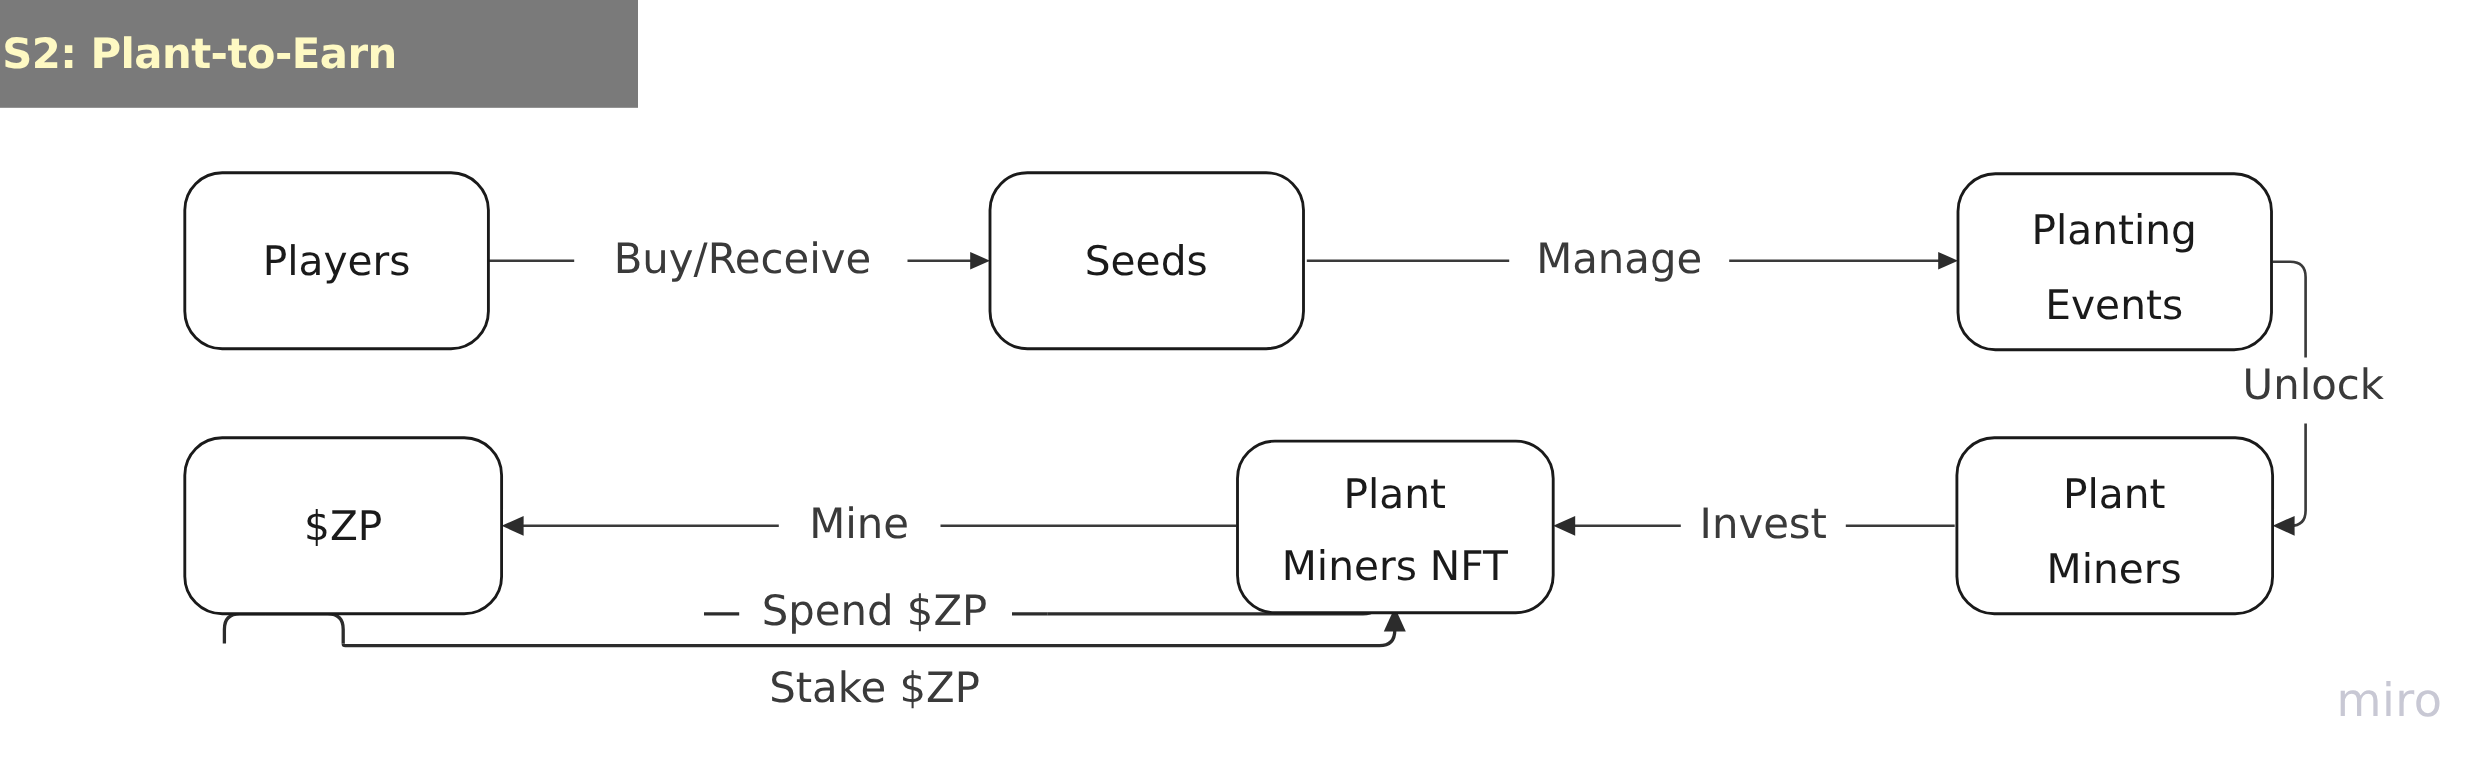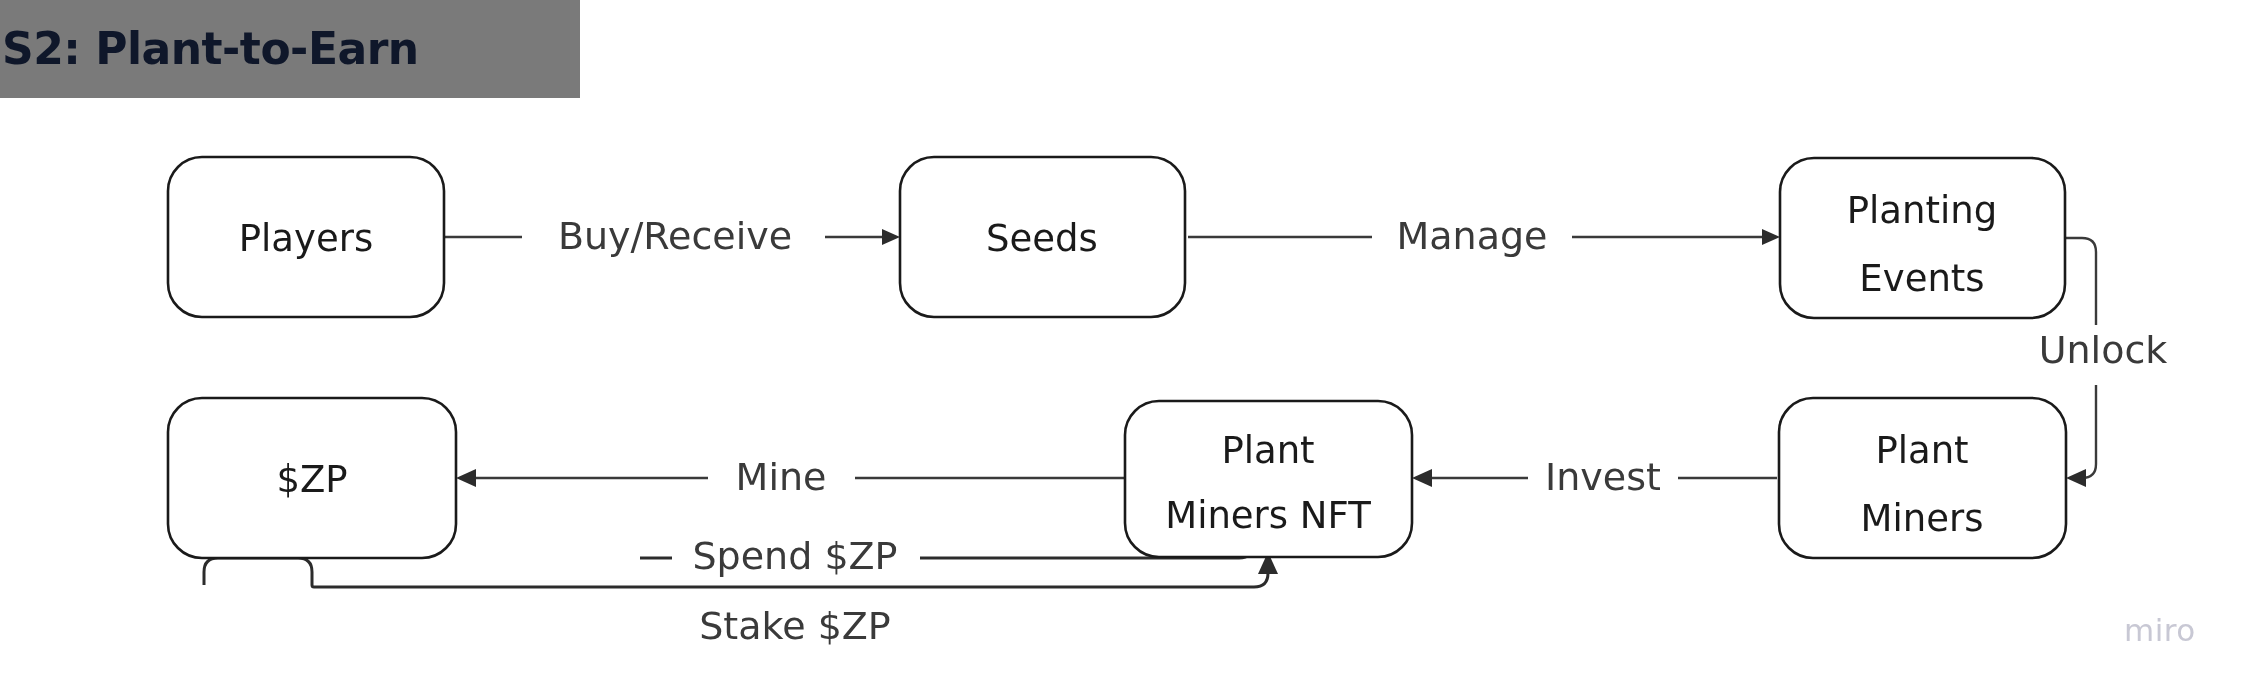--- a/index.html
+++ b/index.html
@@ -27,22 +27,22 @@
     top: 0px;
     width: 580px;
     height: 98px;
     background: #7a7a7a;
     display: flex;
     align-items: center;
     box-sizing: border-box;
     padding-left: 2px;
   }
   #title-text {
-    color: #0f172a;
-    font-size: 44px;
+    color: #fef9c3;
+    font-size: 38px;
     font-weight: bold;
     letter-spacing: -0.5px;
     line-height: 1;
     white-space: nowrap;
     font-family: "DejaVu Sans", "Liberation Sans", sans-serif;
   }
   
   #diagram {
     position: absolute;
     left: 0;
@@ -83,21 +83,21 @@
   .arrow-head {
     fill: #2c2c2c;
     stroke: none;
   }
   
   #watermark {
     position: absolute;
     left: 2124px;
     top: 612px;
     color: #c8c8d4;
-    font-size: 31px;
+    font-size: 42px;
     font-family: "DejaVu Sans", "Liberation Sans", sans-serif;
     letter-spacing: 0.5px;
     user-select: none;
   }
 </style>
 </head>
 <body>
 
 <div id="stage">
 

